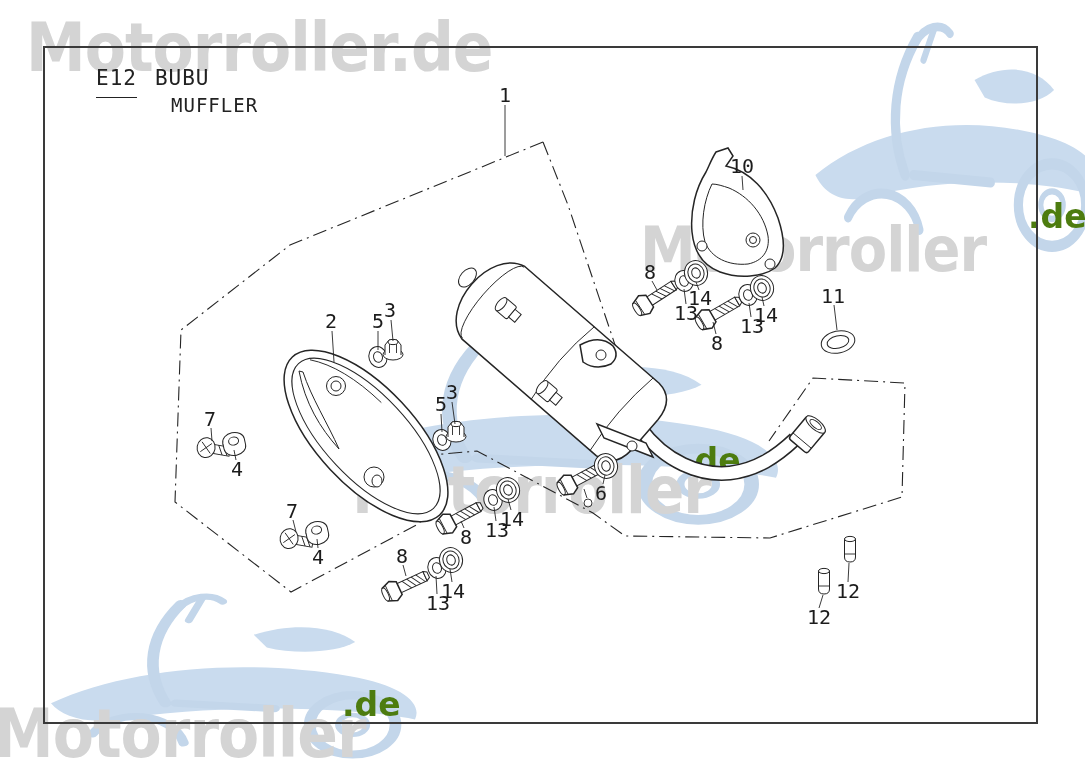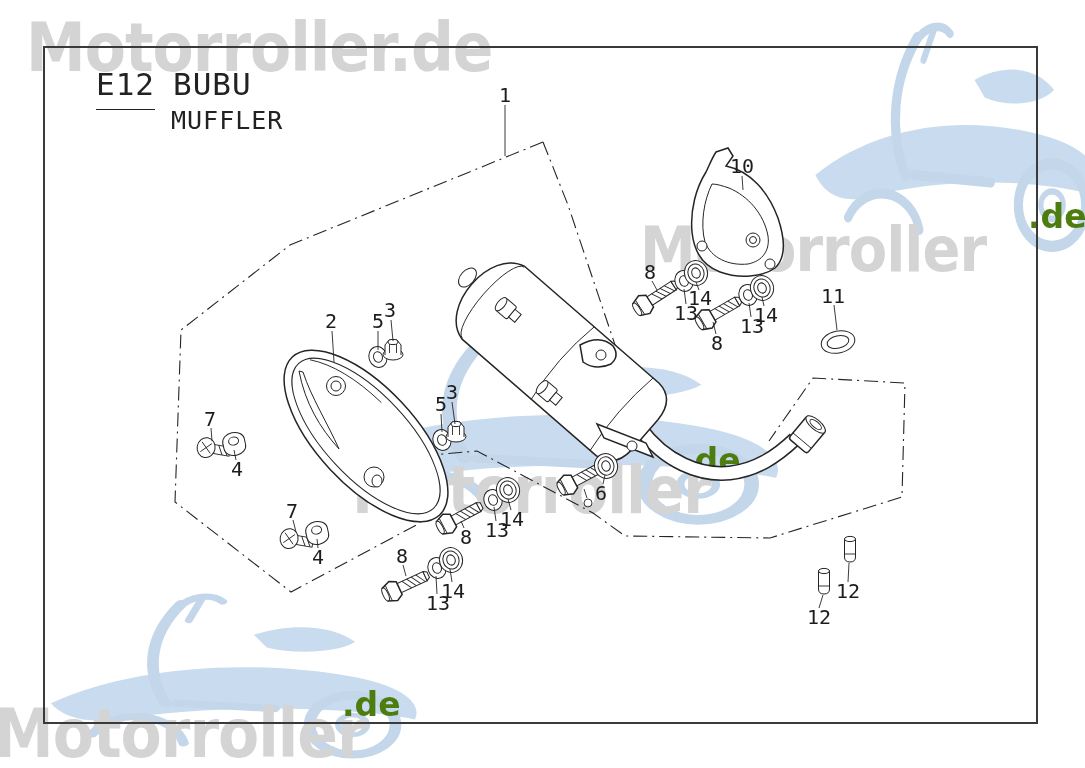--- a/index.html
+++ b/index.html
@@ -8,24 +8,24 @@
   
   .wm-text{position:absolute;font-family:"DejaVu Sans",sans-serif;font-weight:bold;
            color:#d4d4d4;line-height:1;white-space:nowrap;letter-spacing:-1px;
            transform:scaleY(1.12);transform-origin:top left;user-select:none;}
   .wm-tld{position:absolute;font-family:"DejaVu Sans",sans-serif;font-weight:bold;
           color:#4d7c0f;line-height:1;white-space:nowrap;user-select:none;}
   .wm-scooter{position:absolute;}
   
   #title-block{position:absolute;left:96px;top:66px;color:#222;
                font-family:"DejaVu Sans Mono",monospace;}
-  #title-row{font-size:31px;letter-spacing:1px;}
+  #title-row{font-size:21px;letter-spacing:1px;}
   #title-code{display:inline-block;border-bottom:1.6px solid #222;padding-bottom:7px;}
   #title-model{display:inline-block;margin-left:18px;}
-  #title-sub{font-size:25px;letter-spacing:1px;margin-left:75px;margin-top:-4px;}
+  #title-sub{font-size:19px;letter-spacing:1px;margin-left:75px;margin-top:-4px;}
   
   #diagram{position:absolute;left:0;top:0;}
   .ink{stroke:#252525;stroke-width:1.5;fill:#fff;}
   .ink-thin{stroke:#252525;stroke-width:1;fill:#fff;}
   .thin{stroke:#252525;stroke-width:0.9;fill:none;}
   .dashdot{stroke:#252525;stroke-width:1.1;fill:none;stroke-dasharray:14 5 2 5;}
   .pipe-out{stroke:#252525;stroke-width:15;fill:none;}
   .pipe-in{stroke:#fff;stroke-width:12;fill:none;}
   .callout{font-family:"DejaVu Sans Mono",monospace;font-size:20px;fill:#1c1c1c;
            text-anchor:middle;dominant-baseline:central;}

